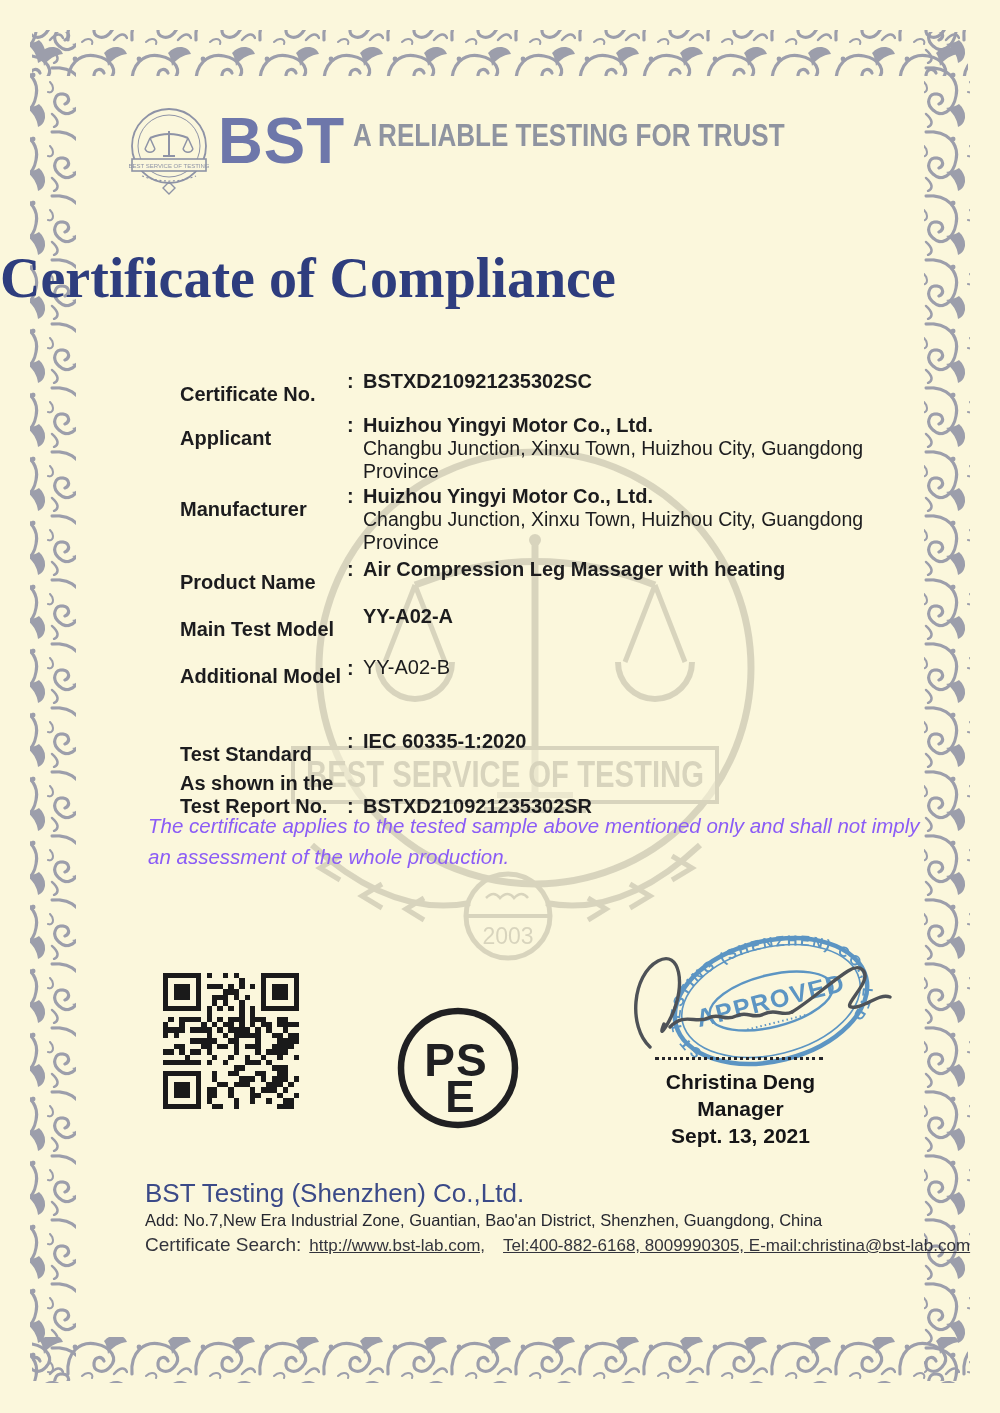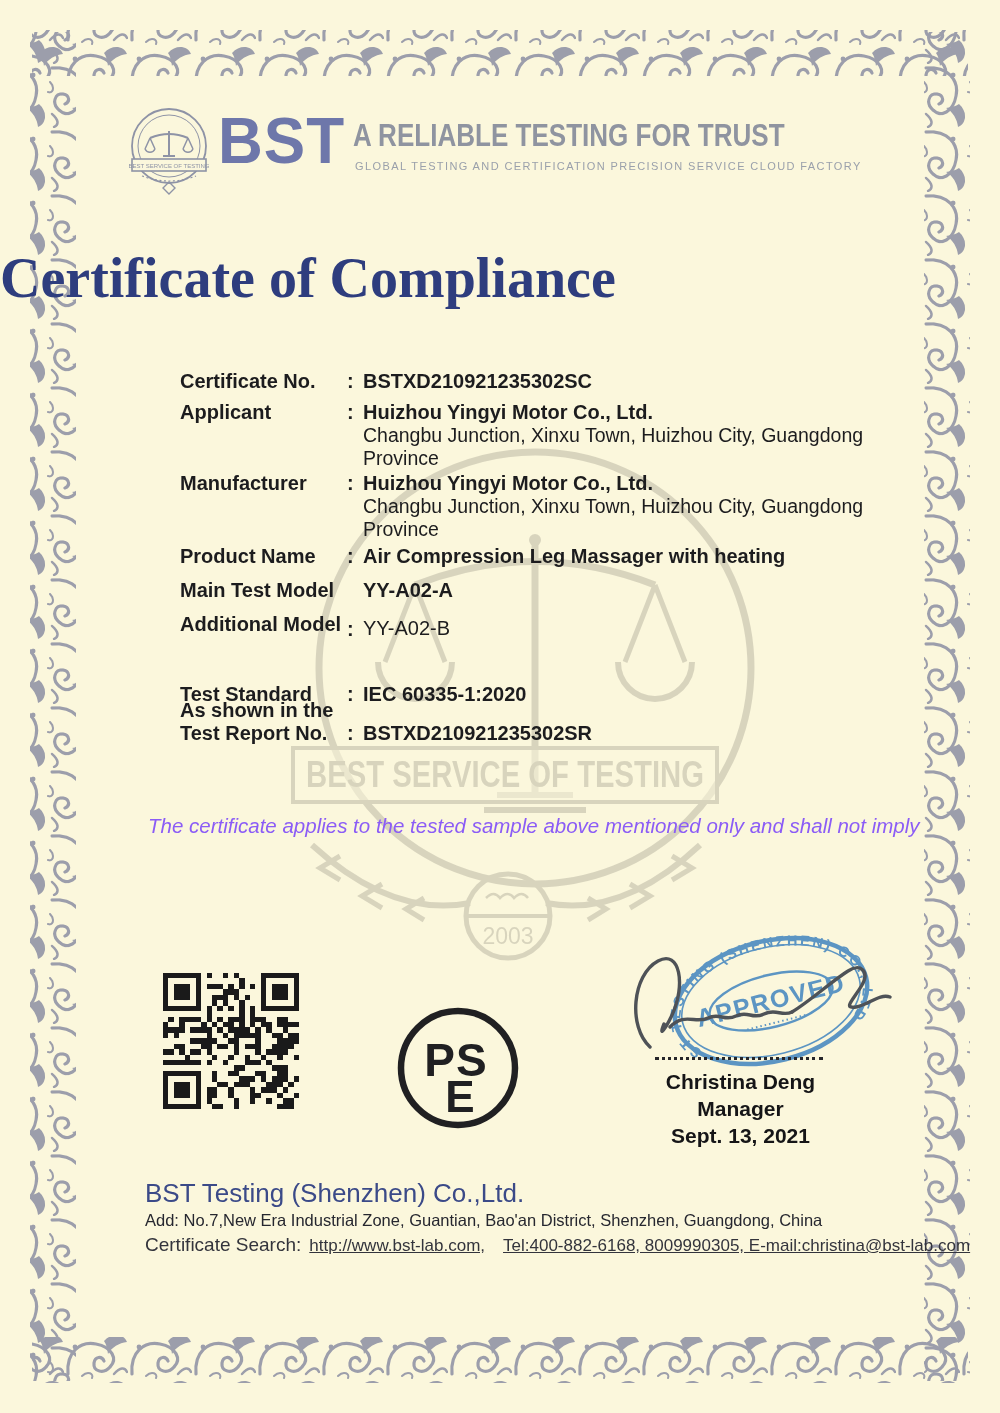--- a/index.html
+++ b/index.html
@@ -12,21 +12,21 @@
   .abs{position:absolute;}
   
   .bst-word{left:218px;top:104px;font-size:64px;font-weight:bold;color:#6e77aa;letter-spacing:1px;transform:scaleX(.97);transform-origin:left;}
   .tagline{left:353px;top:118px;font-size:31px;font-weight:bold;color:#8f94a0;white-space:nowrap;transform:scaleX(.84);transform-origin:left;letter-spacing:0;}
   .subtitle{left:355px;top:160px;font-size:11px;color:#9aa0ab;letter-spacing:1.4px;white-space:nowrap;}
   
   .title{left:0;top:246px;width:100%;font-family:"Liberation Serif",serif;font-weight:bold;font-size:56px;color:#2e3d7e;letter-spacing:0;}
   
   .fields{left:180px;top:370px;width:710px;}
   .frow{display:grid;grid-template-columns:167px 16px 1fr;font-size:20px;line-height:23px;}
-  .frow .lab{font-weight:bold;}
+  .frow .lab{font-weight:bold;margin-top:13px;}
   .frow .col{font-weight:bold;}
   .bold{font-weight:bold;}
   .addr{font-weight:normal;font-size:19.5px;}
   .row-end{align-items:end;}
   
   .disclaimer{left:148px;top:810px;width:775px;font-size:20.5px;line-height:31px;color:#8b5cf6;font-style:italic;}
   
   .qr{left:163px;top:973px;width:136px;height:136px;}
   .pse{left:394px;top:1004px;}
   .stampwrap{left:628px;top:915px;}
@@ -110,21 +110,20 @@
       <path d="M39 52 H51" stroke-width="2"></path>
       <rect x="8" y="55" width="74" height="12" fill="#fbf7dc" stroke-width="1.6"></rect>
       <path d="M18 72 Q45 82 72 72" stroke-width="1.2" stroke-dasharray="2 2.5"></path>
       <path d="M45 78 l6 6 l-6 6 l-6 -6 Z" stroke-width="1.4"></path>
     </g>
     <text x="45" y="64" font-size="6" text-anchor="middle" fill="#8e93a6">BEST SERVICE OF TESTING</text>
   </svg>
 
   <div class="abs bst-word">BST</div>
   <div class="abs tagline">A RELIABLE TESTING FOR TRUST</div>
-  <div class="abs subtitle">GLOBAL TESTING AND CERTIFICATION PRECISION SERVICE CLOUD FACTORY</div>
 
   <div class="abs title">Certificate of Compliance</div>
 
   <div class="abs fields">
 
     <div class="frow" style="margin-bottom:8px">
       <div class="lab">Certificate No.</div>
       <div class="col">:</div>
       <div class="bold">BSTXD210921235302SC</div>
     </div>
@@ -180,20 +179,21 @@
         <span style="display:block">As shown in the</span>
         <span style="display:block">Test Report No.</span>
       </div>
       <div class="col">:</div>
       <div class="bold">BSTXD210921235302SR</div>
     </div>
   </div>
 
   <div class="abs disclaimer">
     <span style="display:block">The certificate applies to the tested sample above mentioned only and shall not imply</span>
+    <span style="display:block">an assessment of the whole production.</span>
   </div>
 
   <div class="abs qr">
     <svg width="136" height="136" viewBox="0 0 25 25" shape-rendering="crispEdges" fill="#1a1a1a">
       <g id="qr-cells">
           <rect x="0" y="0" width="1" height="1"></rect>
           <rect x="1" y="0" width="1" height="1"></rect>
           <rect x="2" y="0" width="1" height="1"></rect>
           <rect x="3" y="0" width="1" height="1"></rect>
           <rect x="4" y="0" width="1" height="1"></rect>

